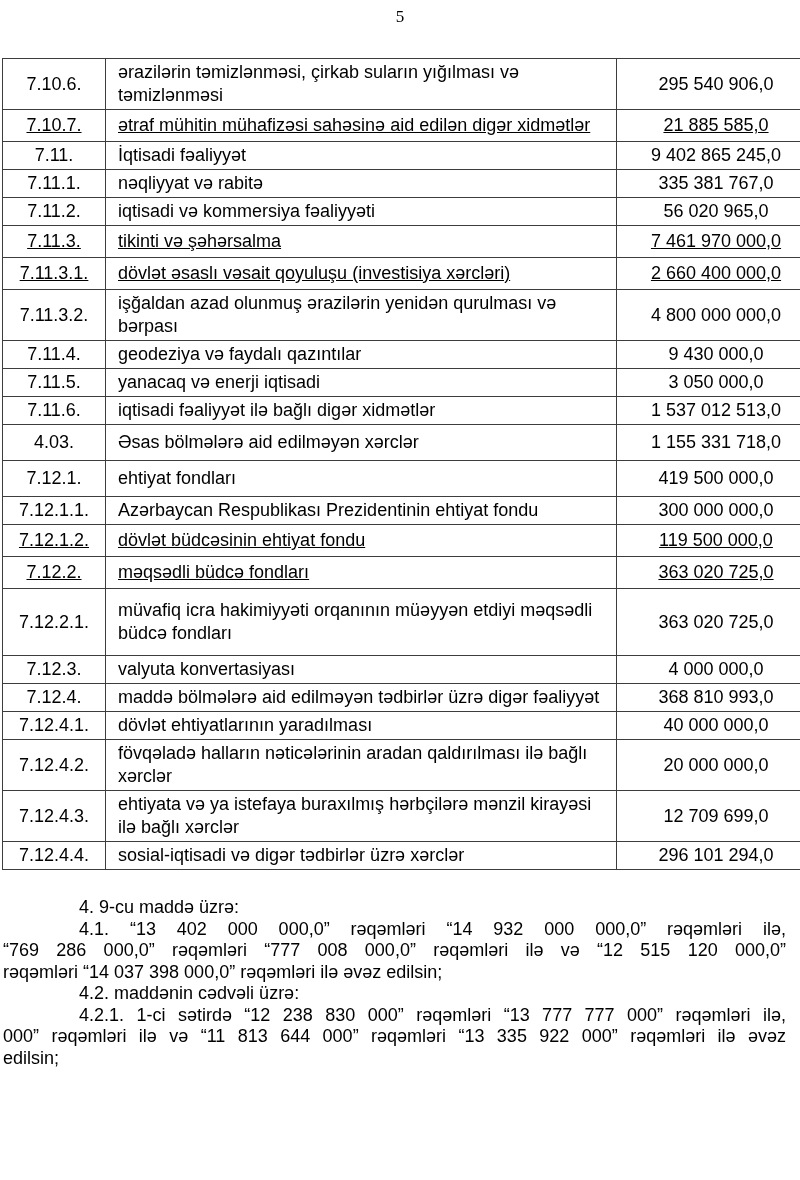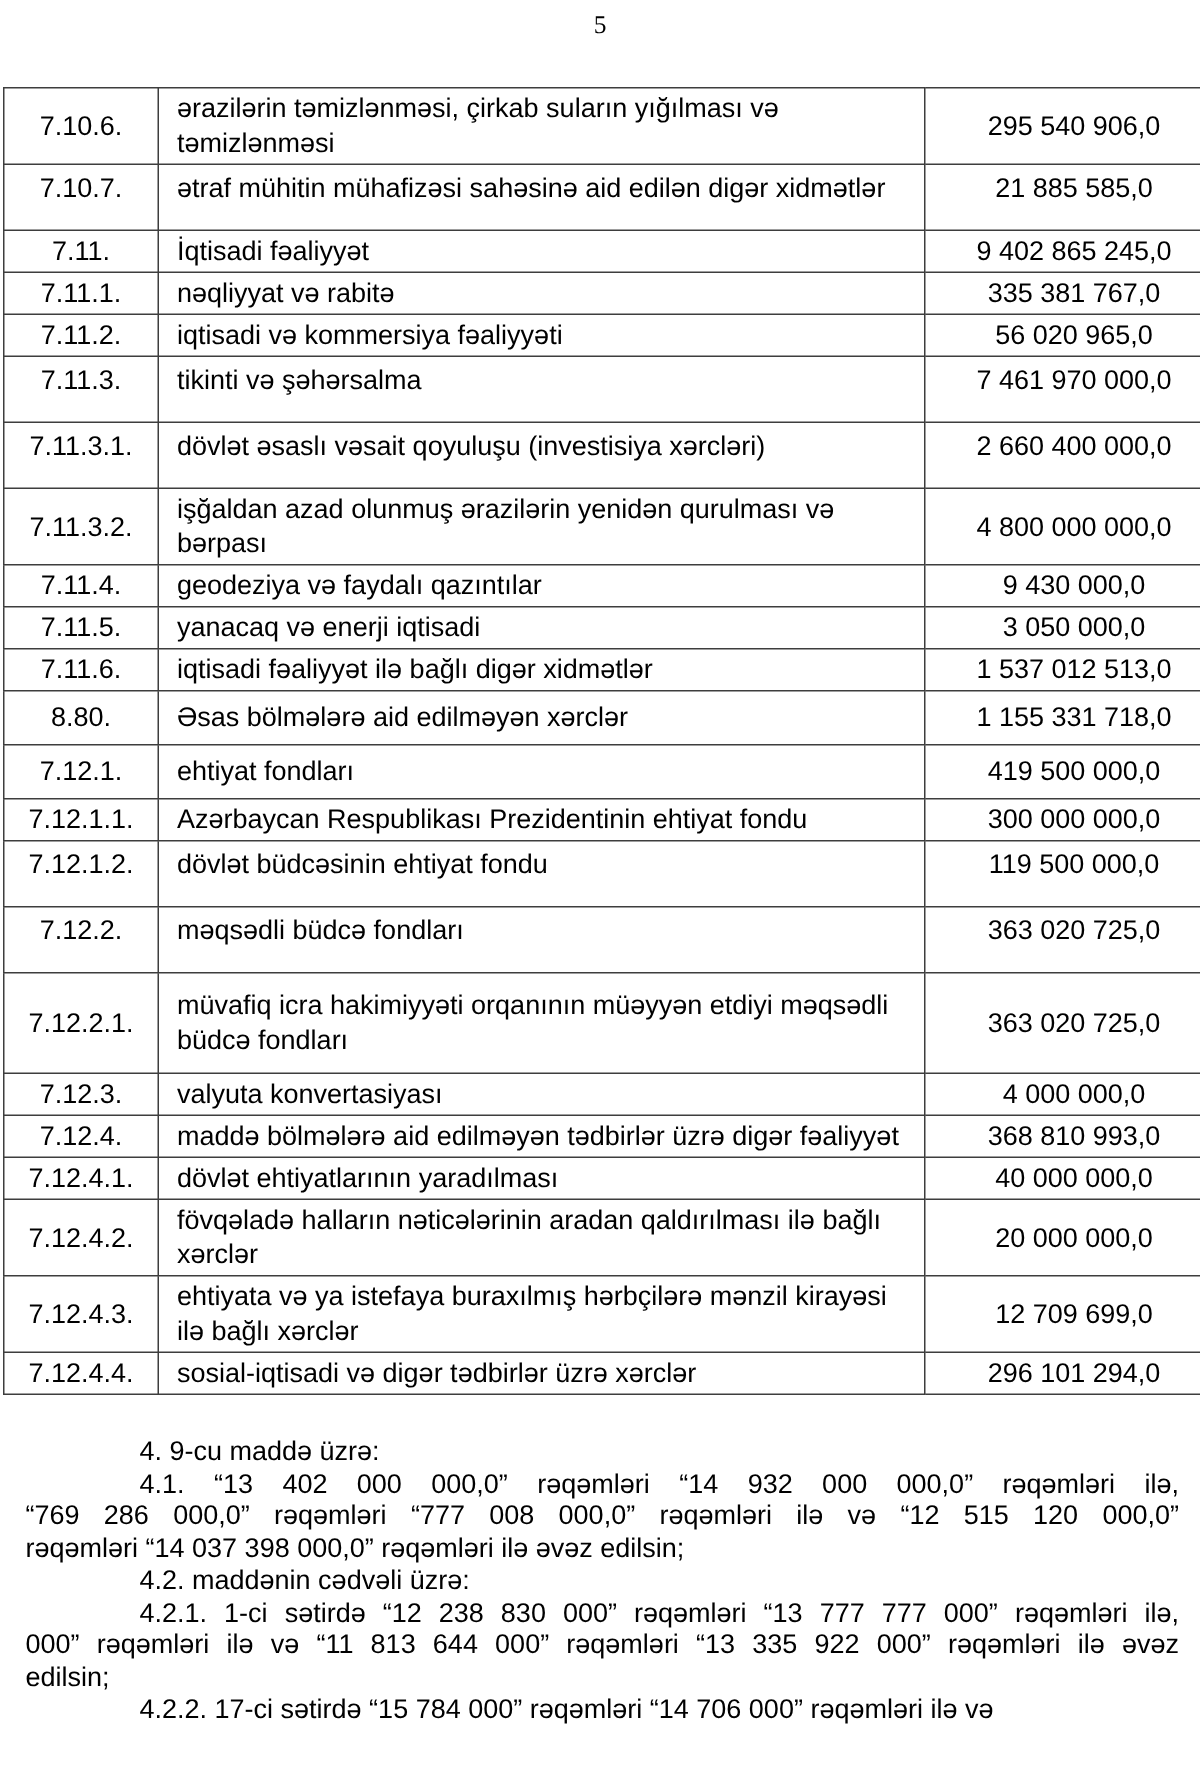--- a/index.html
+++ b/index.html
@@ -46,25 +46,25 @@
   .cell-desc {
     width: 492px;
     padding-left: 12px;
     padding-right: 6px;
   }
   .cell-amount {
     width: 196px;
     text-align: center;
     white-space: nowrap;
   }
-  tr.size-m td { padding-top: 4px;  padding-bottom: 16px; }
+  tr.size-m td { padding-top: 4px;  padding-bottom: 4px; text-decoration: underline; }
   tr.size-t td { padding-top: 6px;  padding-bottom: 6px; }
   tr.size-x td { padding-top: 10px; padding-bottom: 10px; }
   .bodytext {
-    margin: 27px 14px 0 17px;
+    margin: 27px 14px 0 3px;
     font-size: 18px;
     line-height: 21.5px;
   }
   .para { margin: 0; }
   .para .line { text-align: left; }
   .para .line:not(:last-child) {
     text-align: justify;
     text-align-last: justify;
   }
   .para .line:first-child { padding-left: 76px; }
@@ -126,21 +126,21 @@
           <td class="cell-code">7.11.5.</td>
           <td class="cell-desc">yanacaq və enerji iqtisadi</td>
           <td class="cell-amount">3 050 000,0</td>
         </tr>
         <tr class="size-n">
           <td class="cell-code">7.11.6.</td>
           <td class="cell-desc">iqtisadi fəaliyyət ilə bağlı digər xidmətlər</td>
           <td class="cell-amount">1 537 012 513,0</td>
         </tr>
         <tr class="size-t">
-          <td class="cell-code">8.80.</td>
+          <td class="cell-code">4.03.</td>
           <td class="cell-desc">Əsas bölmələrə aid edilməyən xərclər</td>
           <td class="cell-amount">1 155 331 718,0</td>
         </tr>
         <tr class="size-t">
           <td class="cell-code">7.12.1.</td>
           <td class="cell-desc">ehtiyat fondları</td>
           <td class="cell-amount">419 500 000,0</td>
         </tr>
         <tr class="size-n">
           <td class="cell-code">7.12.1.1.</td>
@@ -206,16 +206,15 @@
       </div>
       <div class="para">
         <div class="line">4.2. maddənin cədvəli üzrə:</div>
       </div>
       <div class="para">
         <div class="line">4.2.1. 1-ci sətirdə “12 238 830 000” rəqəmləri “13 777 777 000” rəqəmləri ilə,</div>
         <div class="line">000” rəqəmləri ilə və “11 813 644 000” rəqəmləri “13 335 922 000” rəqəmləri ilə əvəz</div>
         <div class="line">edilsin;</div>
       </div>
       <div class="para">
-        <div class="line">4.2.2. 17-ci sətirdə “15&nbsp;784&nbsp;000” rəqəmləri “14&nbsp;706&nbsp;000” rəqəmləri ilə və</div>
       </div>
     </div>
 </div>
 
 </body></html>

